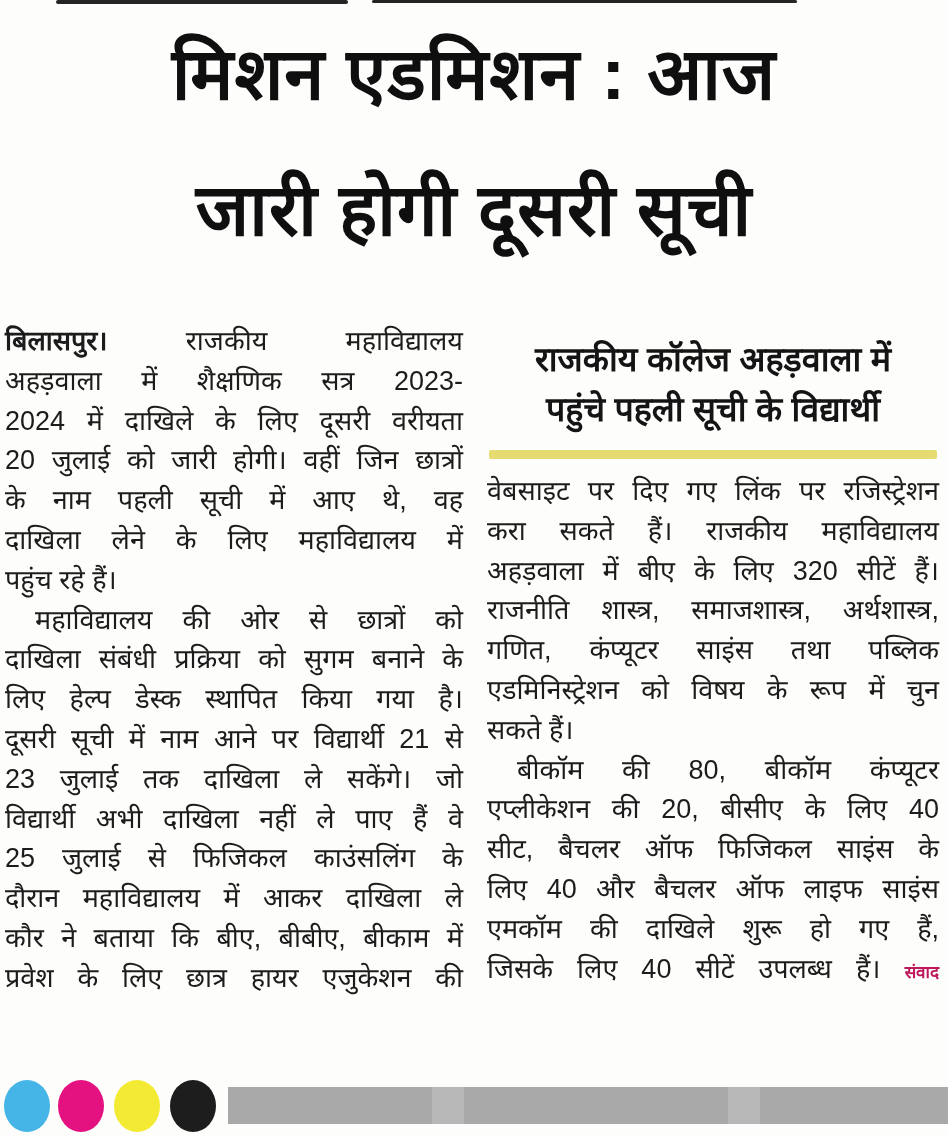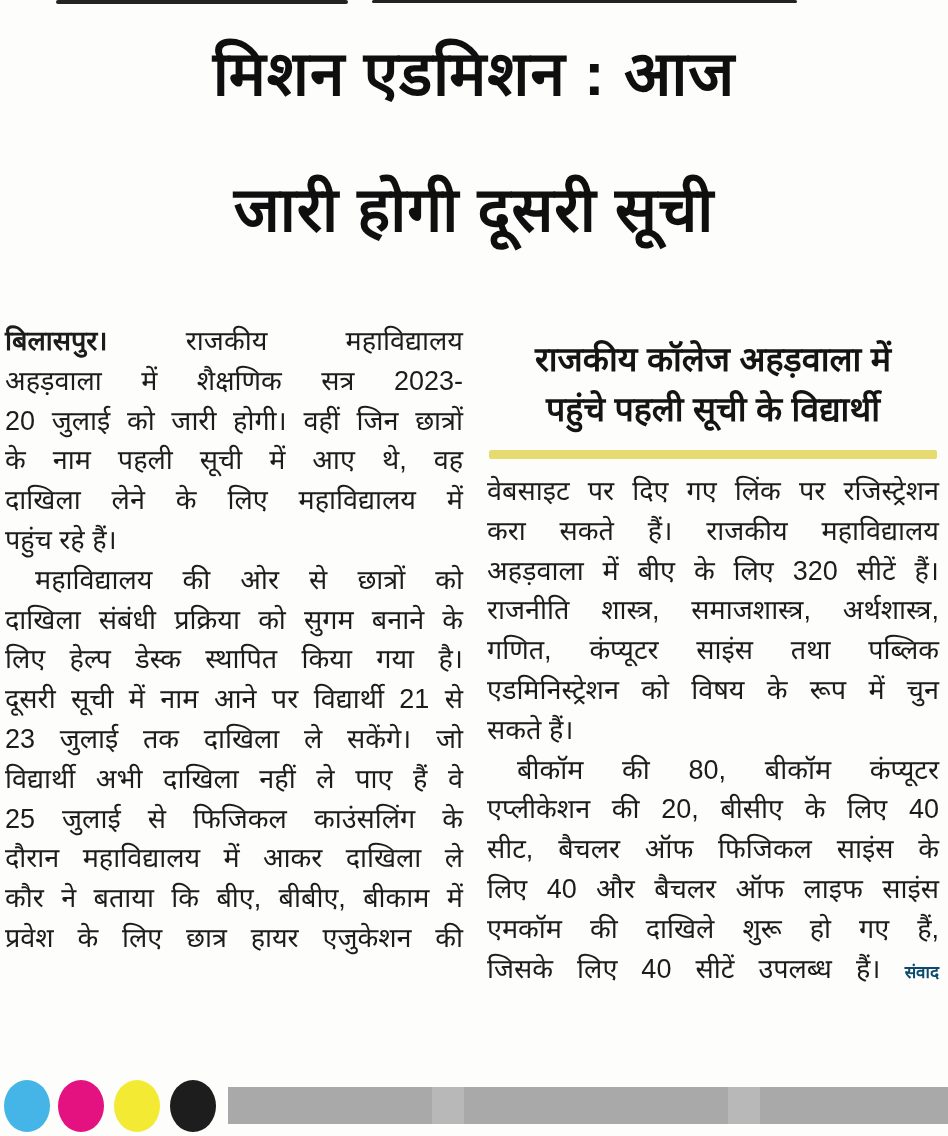--- a/index.html
+++ b/index.html
@@ -20,21 +20,21 @@
 
   
   .headline {
     position: absolute;
     left: 0; top: 6px; width: 948px;
     text-align: center;
     font-weight: 800;
     color: #0f0f0f;
   }
   .headline .hl {
-    font-size: 62px;
+    font-size: 72px;
     line-height: 136px;
     letter-spacing: 1px;
     white-space: nowrap;
   }
 
   
   .col { position: absolute; }
   .col-left  { left: 5px;   top: 322px; width: 458px; }
   .col-right { left: 487px; top: 312px; width: 452px; margin-top: 22px; }
 
@@ -62,21 +62,21 @@
   .divider {
     height: 9px;
     margin: 16px 2px 0 2px;
     border-radius: 2px;
   }
   .right-body { margin-top: 13px; }
 
   .byline {
     font-size: 17px;
     font-weight: 700;
-    color: #0c4a6e;
+    color: #be185d;
   }
 
   
   .marks { position: absolute; left: 0; top: 1079px; width: 948px; height: 57px; }
   .dot {
     position: absolute;
     width: 46px; height: 52px;
     border-radius: 50%;
     top: 1px;
   }
@@ -105,20 +105,21 @@
 <div class="crop-strip crop-b"></div>
 
 <div class="headline">
   <div class="hl">मिशन एडमिशन : आज</div>
   <div class="hl">जारी होगी दूसरी सूची</div>
 </div>
 
 <div class="col col-left">
   <div class="ln"><span class="bold">बिलासपुर।</span> <span>राजकीय महाविद्यालय</span></div>
   <div class="ln">अहड़वाला में शैक्षणिक सत्र 2023-</div>
+  <div class="ln">2024 में दाखिले के लिए दूसरी वरीयता</div>
   <div class="ln">20 जुलाई को जारी होगी। वहीं जिन छात्रों</div>
   <div class="ln">के नाम पहली सूची में आए थे, वह</div>
   <div class="ln">दाखिला लेने के लिए महाविद्यालय में</div>
   <div class="ln ln-end">पहुंच रहे हैं।</div>
   <div class="ln ln-indent">महाविद्यालय की ओर से छात्रों को</div>
   <div class="ln">दाखिला संबंधी प्रक्रिया को सुगम बनाने के</div>
   <div class="ln">लिए हेल्प डेस्क स्थापित किया गया है।</div>
   <div class="ln">दूसरी सूची में नाम आने पर विद्यार्थी 21 से</div>
   <div class="ln">23 जुलाई तक दाखिला ले सकेंगे। जो</div>
   <div class="ln">विद्यार्थी अभी दाखिला नहीं ले पाए हैं वे</div>

